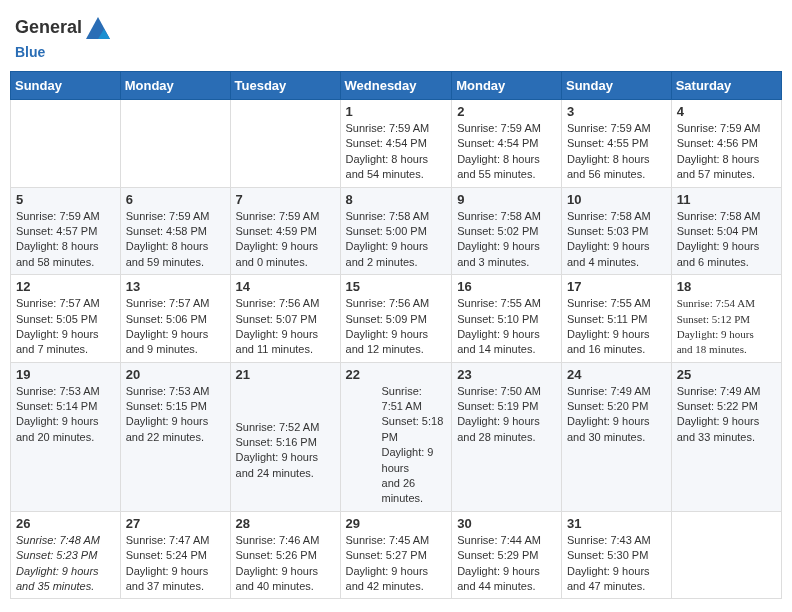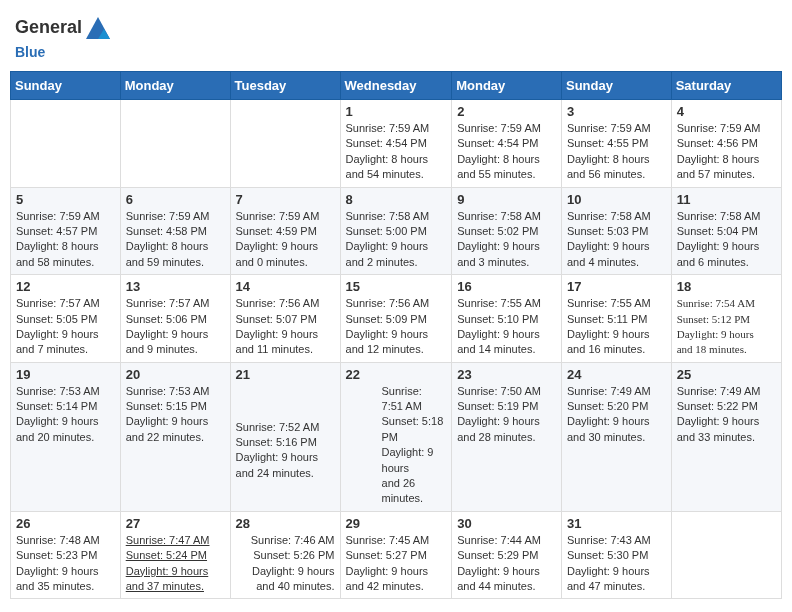--- a/index.html
+++ b/index.html
@@ -288,35 +288,35 @@
           <div class="day-number">25</div>
           <div class="day-info" style="white-space: pre-line;">Sunrise: 7:49 AM
 Sunset: 5:22 PM
 Daylight: 9 hours
 and 33 minutes.</div>
         </td>
       </tr>
       <tr>
         <td>
           <div class="day-number">26</div>
-          <div class="day-info" style="white-space: pre-line;">Sunrise: 7:48 AM
+          <div class="day-info" style="white-space: pre-line; font-style: italic;">Sunrise: 7:48 AM
 Sunset: 5:23 PM
 Daylight: 9 hours
 and 35 minutes.</div>
         </td>
         <td>
           <div class="day-number">27</div>
-          <div class="day-info" style="white-space: pre-line; text-decoration: underline;">Sunrise: 7:47 AM
+          <div class="day-info" style="white-space: pre-line;">Sunrise: 7:47 AM
 Sunset: 5:24 PM
 Daylight: 9 hours
 and 37 minutes.</div>
         </td>
         <td>
           <div class="day-number">28</div>
-          <div class="day-info" style="white-space: pre-line; text-align: right;">Sunrise: 7:46 AM
+          <div class="day-info" style="white-space: pre-line;">Sunrise: 7:46 AM
 Sunset: 5:26 PM
 Daylight: 9 hours
 and 40 minutes.</div>
         </td>
         <td>
           <div class="day-number">29</div>
           <div class="day-info" style="white-space: pre-line;">Sunrise: 7:45 AM
 Sunset: 5:27 PM
 Daylight: 9 hours
 and 42 minutes.</div>

